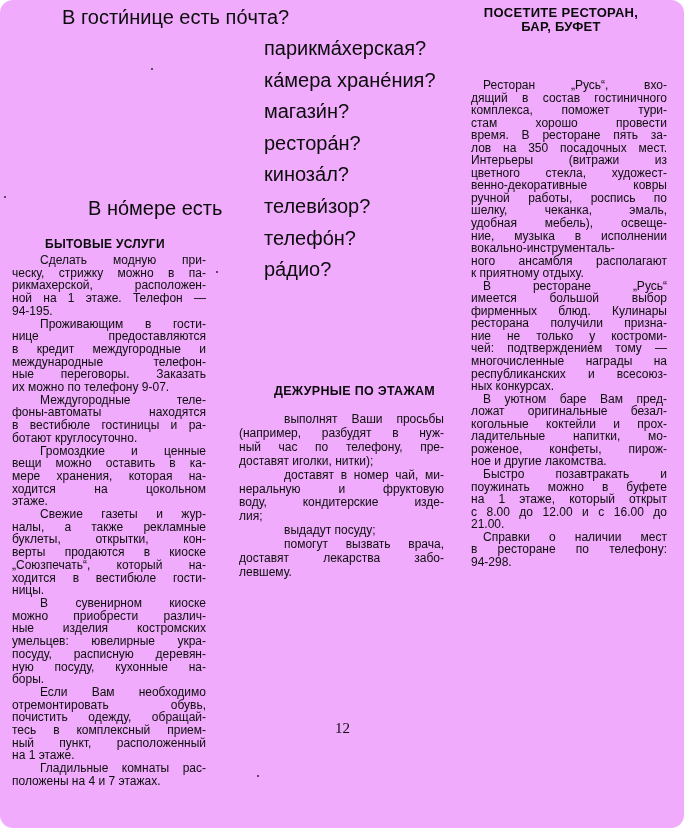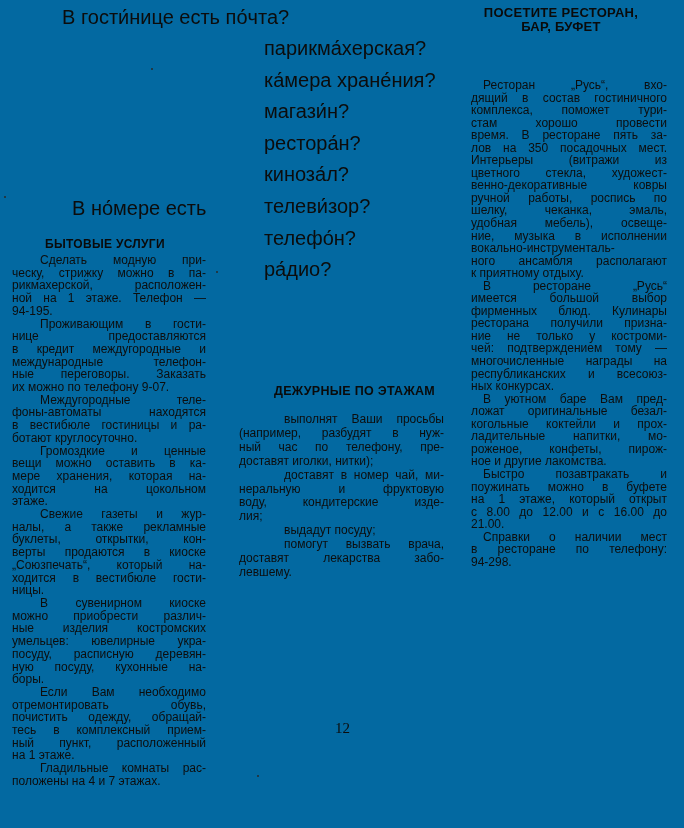--- a/index.html
+++ b/index.html
@@ -1,31 +1,32 @@
 <!DOCTYPE html>
 <html lang="ru"><head>
 <meta charset="utf-8">
 <style>
   html,body { margin:0; padding:0; background:#ffffff; }
   .page {
-    position:relative; width:684px; height:828px; background:#0369a1;
+    position:relative; width:684px; height:828px; background:#f0abfc;
     color:#0c0c0c; font-family:"Liberation Sans", sans-serif;
     overflow:hidden;
+    border-radius:13px;
   }
   
   .q-header {
     position:absolute; left:62px; top:6px;
     font-size:20px; line-height:22px; white-space:nowrap;
   }
   .q-list {
     position:absolute; left:220px; top:33px;
     font-size:20px; line-height:31.6px; white-space:nowrap;margin-left:44px;
   }
   .room-header {
-    position:absolute; left:72px; top:197px;
+    position:absolute; left:88px; top:197px;
     font-size:20px; line-height:22px; white-space:nowrap;
   }
   
   .heading-sm {
     font-weight:bold; letter-spacing:0.3px; color:#0a0a0a;
   }
   .left-heading  { position:absolute; left:45px;  top:230px; font-size:12px;margin-top:7px; }
   .mid-heading   { position:absolute; left:252px; top:384px; width:205px; text-align:center; font-size:12.5px; }
   .right-heading { position:absolute; left:463px; top:6px;   width:196px; text-align:center; font-size:13px; line-height:13.5px; }
   

